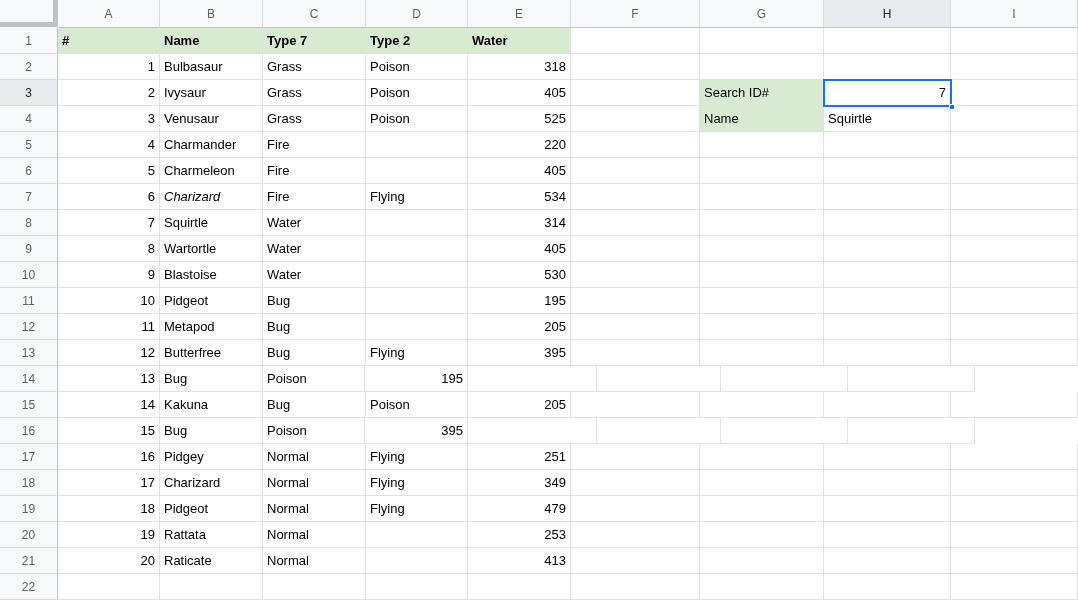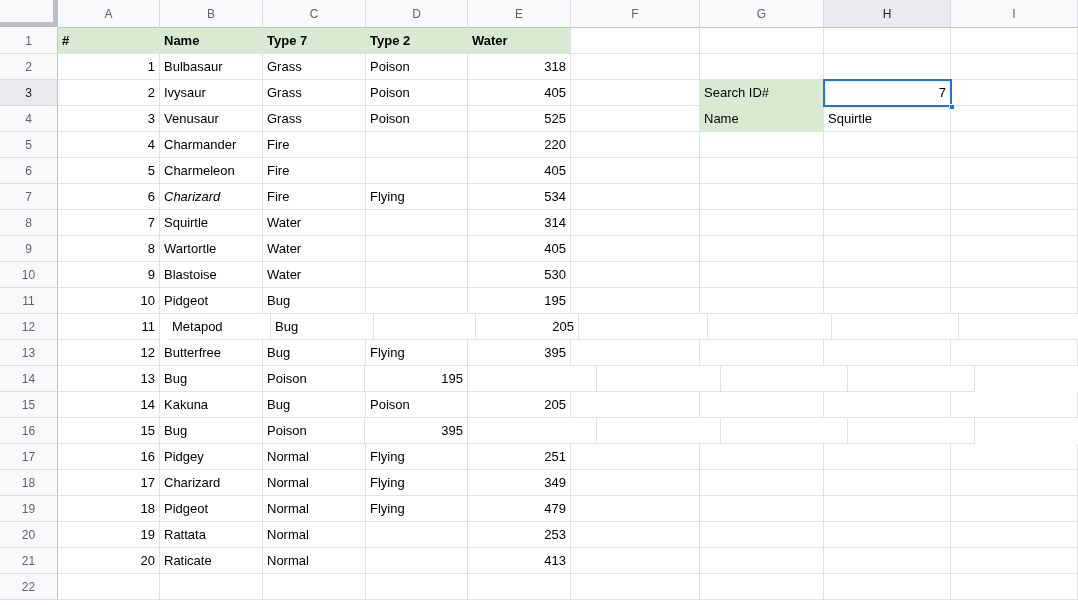--- a/index.html
+++ b/index.html
@@ -248,21 +248,21 @@
         <div class="cell" style="width: 103px;">Bug</div>
         <div class="cell" style="width: 102px;"></div>
         <div class="cell num" style="width: 103px;">195</div>
         <div class="cell" style="width: 129px;"></div>
         <div class="cell" style="width: 124px;"></div>
         <div class="cell" style="width: 127px;"></div>
         <div class="cell" style="width: 127px;"></div>
       </div>
       <div class="grid-row">
         <div class="cell num" style="width: 102px;">11</div>
-        <div class="cell" style="width: 103px; margin-left: 8px;">Metapod</div>
+        <div class="cell" style="width: 103px;">Metapod</div>
         <div class="cell" style="width: 103px;">Bug</div>
         <div class="cell" style="width: 102px;"></div>
         <div class="cell num" style="width: 103px;">205</div>
         <div class="cell" style="width: 129px;"></div>
         <div class="cell" style="width: 124px;"></div>
         <div class="cell" style="width: 127px;"></div>
         <div class="cell" style="width: 127px;"></div>
       </div>
       <div class="grid-row">
         <div class="cell num" style="width: 102px;">12</div>

